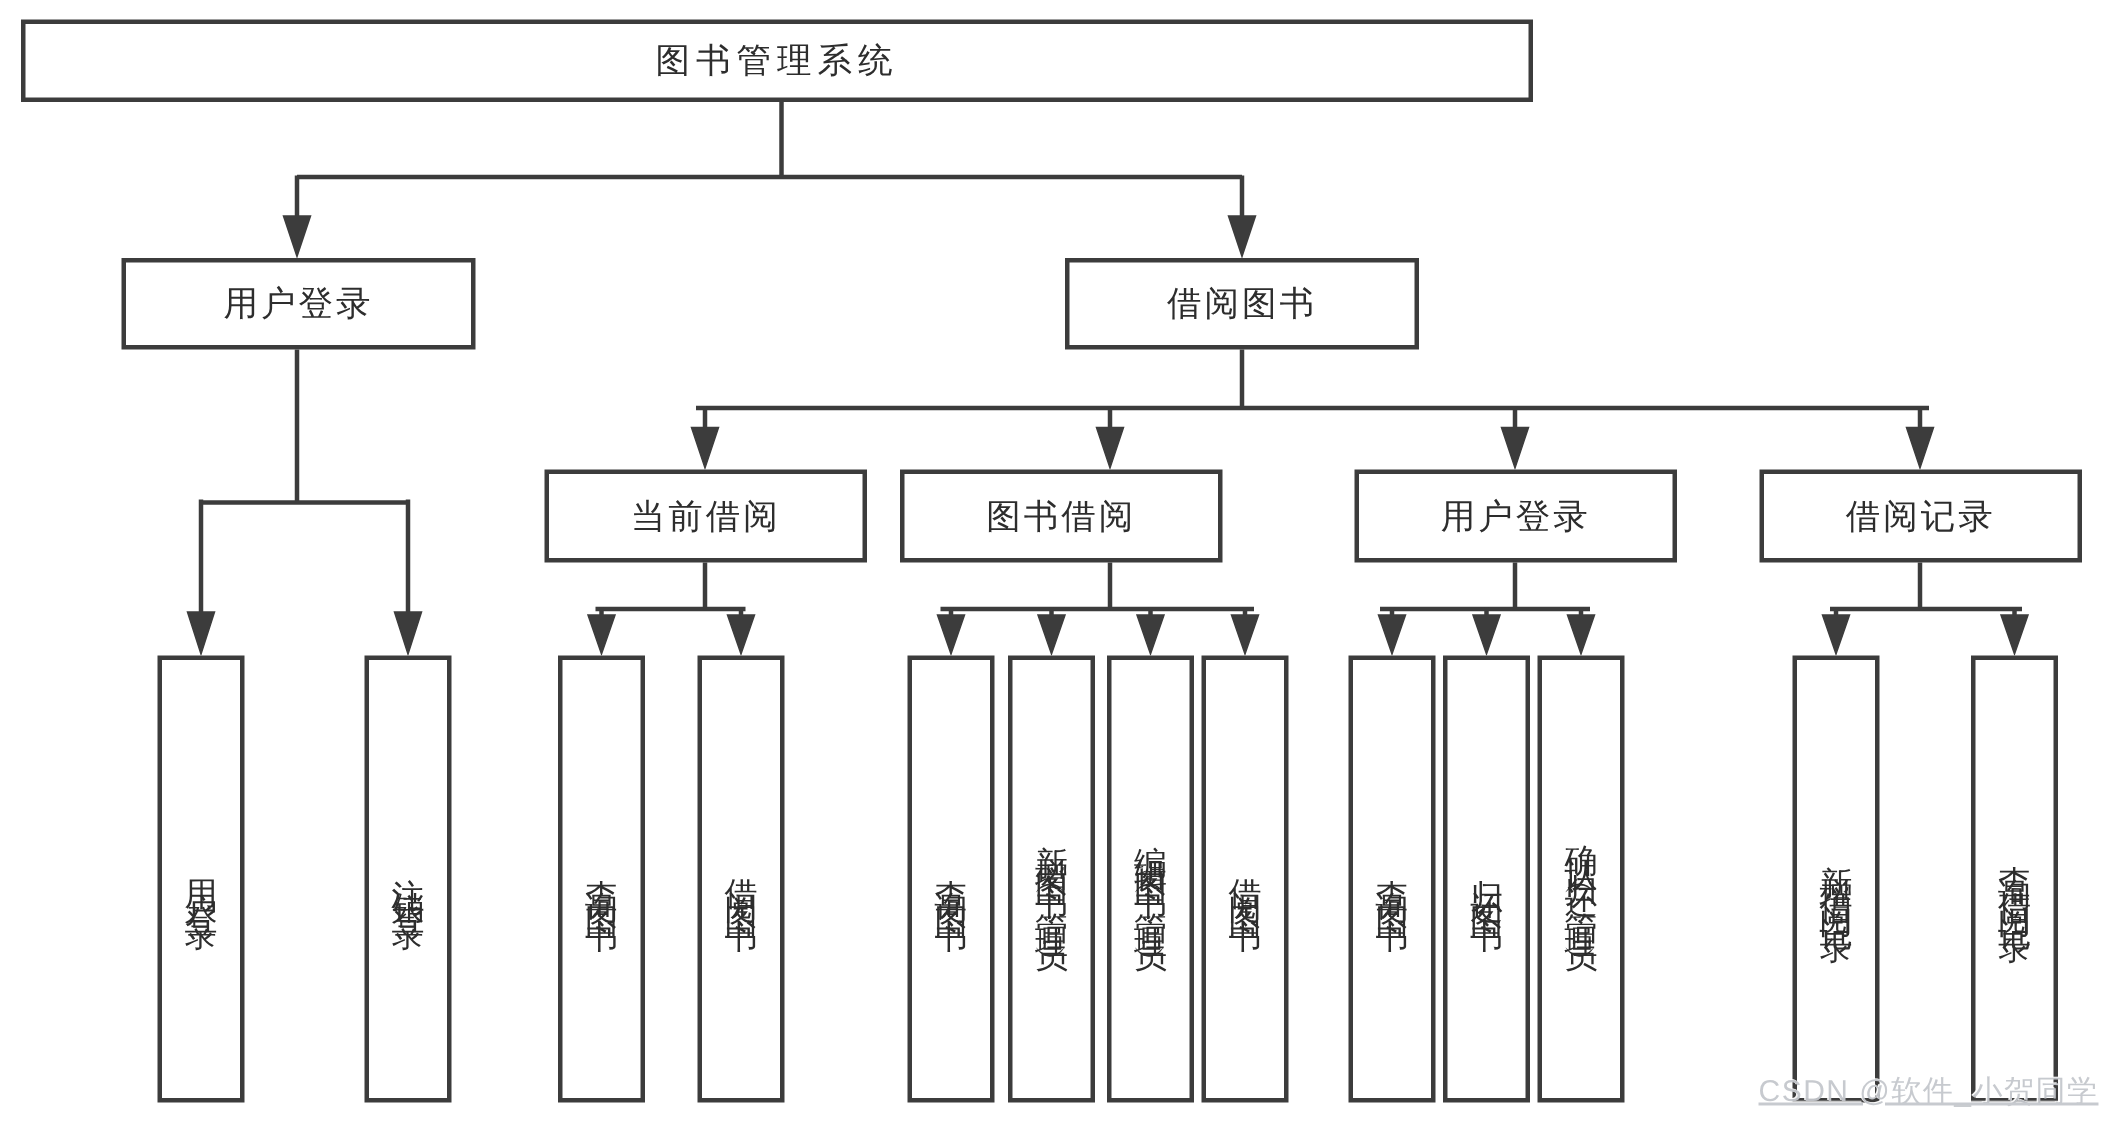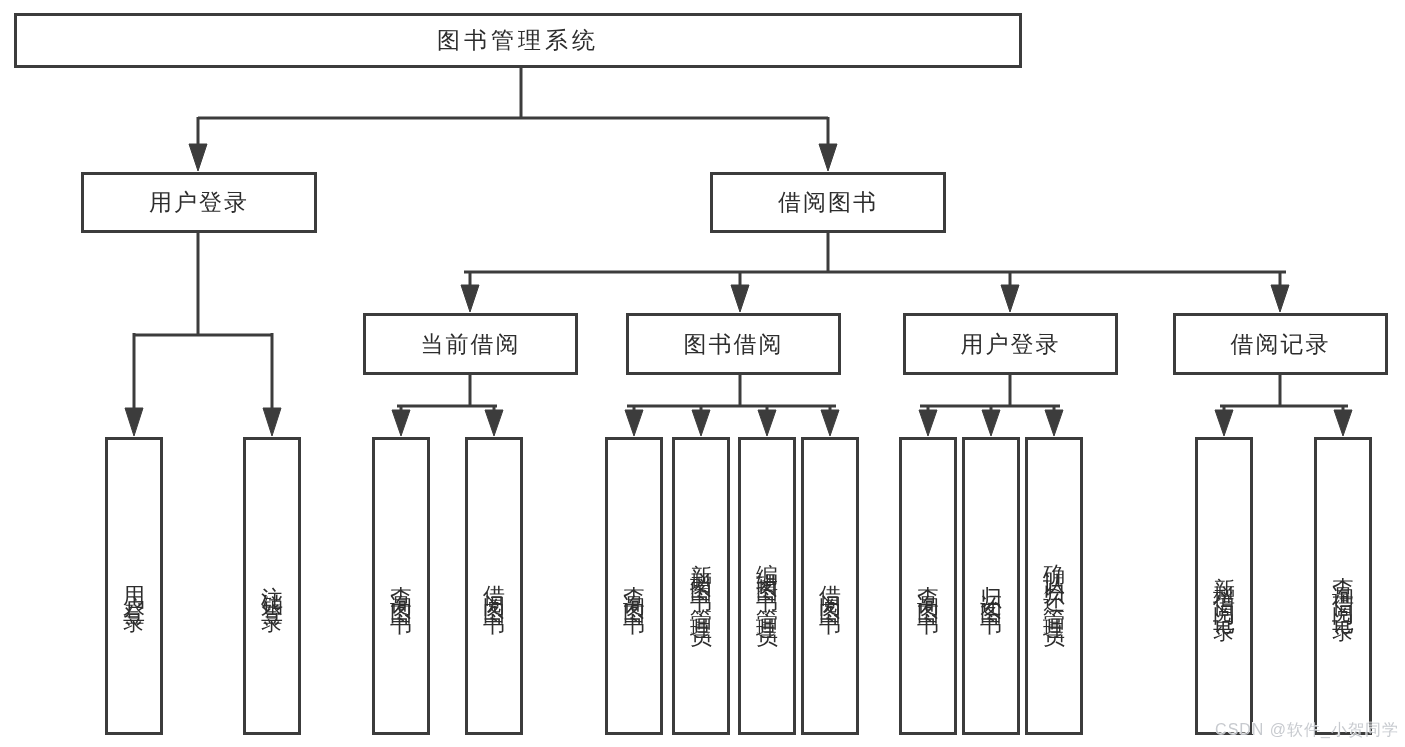--- a/index.html
+++ b/index.html
@@ -20,31 +20,31 @@
   .box{
     position:absolute;box-sizing:border-box;border:3px solid var(--line);
     background:var(--bg);display:flex;align-items:center;justify-content:center;
     text-align:center;
   }
   .hbox{font-size:23px;letter-spacing:2px;white-space:nowrap;}
   .root-box{left:14px;top:13px;width:1008px;height:55px;letter-spacing:4px;}
   .l2a{left:81px;top:172px;width:236px;height:61px;}
   .l2b{left:710px;top:172px;width:236px;height:61px;}
   .l3{top:313px;width:215px;height:62px;}
-  .l3a{left:363px;} .l3b{left:626px;} .l3c{left:903px;} .l3d{left:1173px;}
+  .l3a{left:363px;} .l3b{left:600px;} .l3c{left:903px;} .l3d{left:1173px;}
   .vbox{top:437px;width:58px;height:298px;font-size:22px;}
   .vbox span{writing-mode:vertical-lr;text-orientation:mixed;letter-spacing:9px;line-height:1;}
   .va1{left:105px;} .va2{left:243px;}
   .vb1{left:372px;} .vb2{left:465px;}
   .vc1{left:605px;} .vc2{left:672px;} .vc3{left:738px;} .vc4{left:801px;}
   .vd1{left:899px;} .vd2{left:962px;} .vd3{left:1025px;}
   .ve1{left:1195px;} .ve2{left:1314px;}
   .watermark{
-    position:absolute;right:6px;bottom:6px;font-size:16px;letter-spacing:1px;
-    color:var(--wm);text-shadow:-1px -1px 0 #ffffff;white-space:nowrap;opacity:.95;
+    position:absolute;right:6px;bottom:6px;font-size:20px;letter-spacing:1px;
+    color:var(--wm);text-shadow:-1px -1px 0 #ffffff;white-space:nowrap;opacity:.95;text-decoration:underline;
   }
 </style>
 </head>
 <body>
 
 <div class="stage">
 
   <svg class="wires" viewBox="0 0 1405 747" xmlns="http://www.w3.org/2000/svg">
 
     <g>

